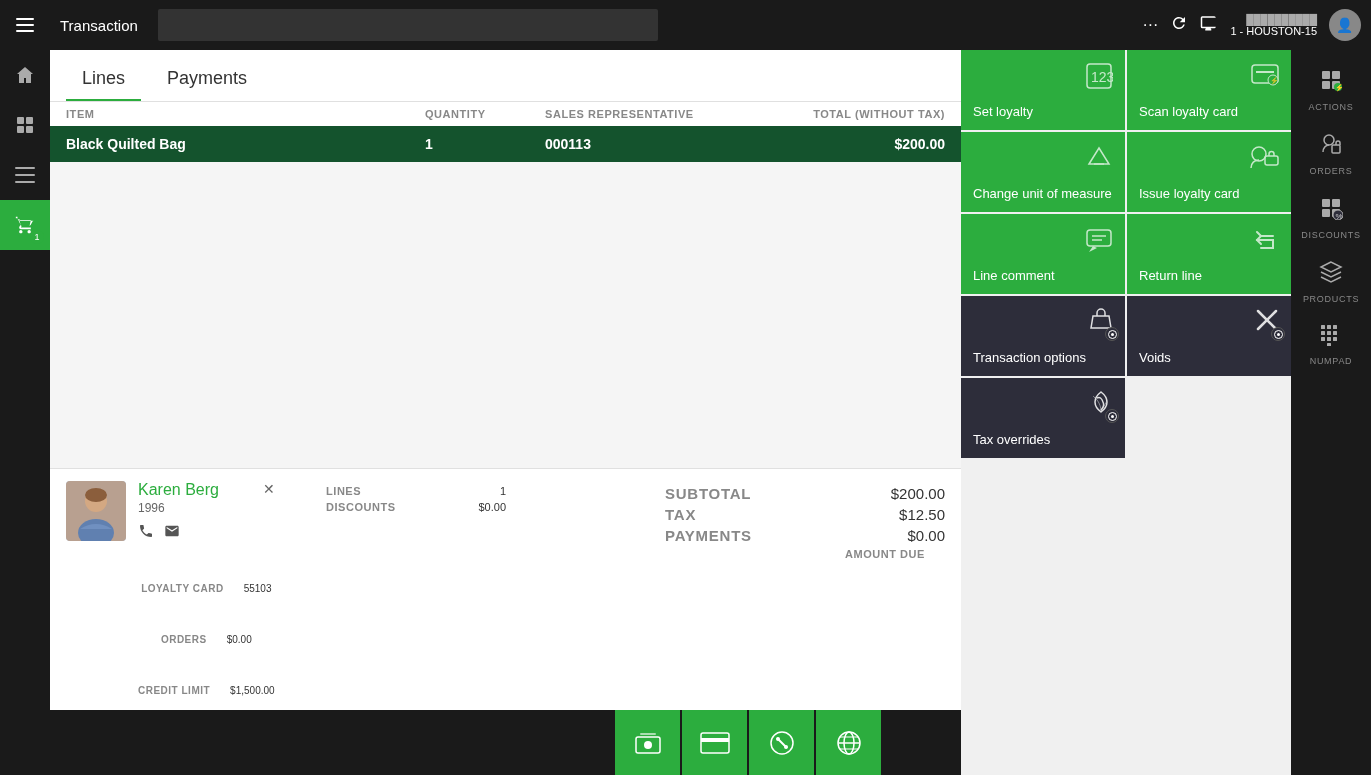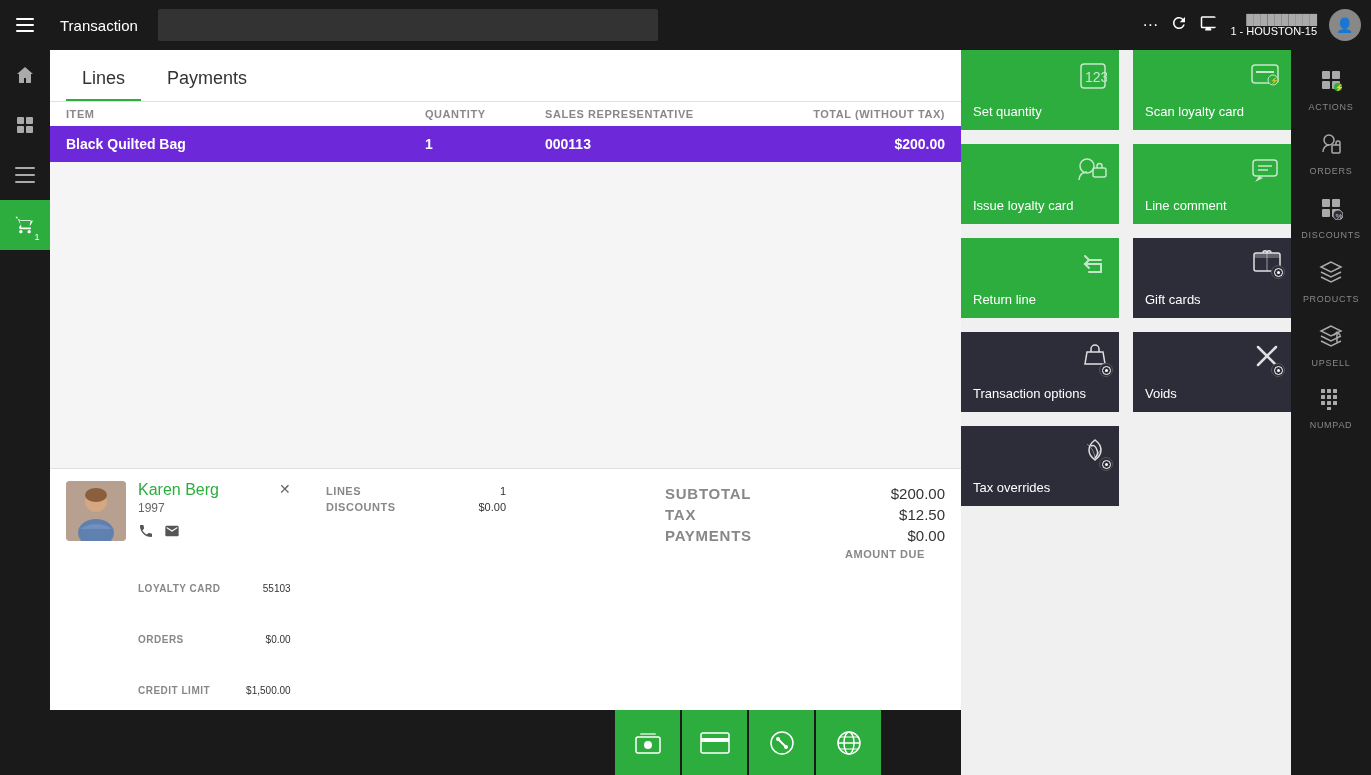--- a/index.html
+++ b/index.html
@@ -134,21 +134,21 @@
       color: #888;
       font-weight: 600;
       letter-spacing: 0.05em;
       background: white;
     }
 
     .table-row {
       display: grid;
       grid-template-columns: 1fr 120px 200px 200px;
       padding: 10px 16px;
-      background: #6d28d9;
+      background: #14532d;
       color: white;
       font-weight: 600;
       font-size: 14px;
     }
     .table-row-amount {
       text-align: right;
     }
 
     .lines-body {
       flex: 1;
@@ -202,22 +202,22 @@
       font-size: 14px;
       margin-left: auto;
     }
     .customer-details {
       font-size: 11px;
       color: #555;
       margin-top: 4px;
     }
     .customer-detail-row {
       display: flex;
-      justify-content: space-between;
-      gap: 36px;
+      justify-content: center;
+      gap: 20px;
       margin-bottom: 2px;
       margin-top: 40px;
     }
     .customer-detail-label {
       color: #888;
       letter-spacing: 0.05em;
       font-size: 10px;
       font-weight: 600;
     }
     .customer-detail-value {
@@ -289,21 +289,21 @@
     .action-panel {
       width: 330px;
       background: #f0f0f0;
       display: flex;
       flex-direction: column;
       overflow: hidden;
     }
     .action-grid {
       display: grid;
       grid-template-columns: 1fr 1fr;
-      gap: 14px;
+      gap: 2px;
       flex: 1;
     }
     .action-tile {
       display: flex;
       flex-direction: column;
       align-items: flex-start;
       justify-content: flex-end;
       padding: 10px 12px;
       height: 80px;
       cursor: pointer;
@@ -484,21 +484,21 @@
 
               <path d="M14 48 Q30 38 46 48" fill="#7090c0"></path>
 
               <ellipse cx="30" cy="14" rx="11" ry="7" fill="#8b5e3c"></ellipse>
             </svg>
           </div>
           <div>
             <div style="display:flex;justify-content:space-between;align-items:flex-start;">
               <div>
                 <div class="customer-name">Karen Berg</div>
-                <div class="customer-id">1997</div>
+                <div class="customer-id">1996</div>
               </div>
               <span class="customer-close">✕</span>
             </div>
             <div class="customer-contacts">
               <span class="customer-contact-icon">
                 <svg width="16" height="16" viewBox="0 0 24 24" fill="#555">
                   <path d="M6.6 10.8c1.4 2.8 3.8 5.1 6.6 6.6l2.2-2.2c.3-.3.7-.4 1-.2 1.1.4 2.3.6 3.6.6.6 0 1 .4 1 1V20c0 .6-.4 1-1 1-9.4 0-17-7.6-17-17 0-.6.4-1 1-1h3.5c.6 0 1 .4 1 1 0 1.3.2 2.5.6 3.6.1.3 0 .7-.2 1L6.6 10.8z"></path>
                 </svg>
               </span>
               <span class="customer-contact-icon">
@@ -596,35 +596,44 @@
     <div class="action-panel">
       <div class="action-grid">
 
         <div class="action-tile green">
           <div class="action-tile-icon">
             <svg width="28" height="28" viewBox="0 0 28 28" fill="white" opacity="0.85">
               <rect x="2" y="2" width="24" height="24" rx="3" stroke="white" stroke-width="1.5" fill="none"></rect>
               <text x="6" y="20" font-size="14" fill="white">123</text>
             </svg>
           </div>
-          <span class="action-tile-label">Set quantity</span>
+          <span class="action-tile-label">Set loyalty</span>
         </div>
 
         <div class="action-tile green">
           <div class="action-tile-icon">
             <svg width="28" height="24" viewBox="0 0 28 24" fill="white" opacity="0.85">
               <rect x="1" y="3" width="26" height="18" rx="3" stroke="white" stroke-width="1.5" fill="none"></rect>
               <rect x="5" y="9" width="18" height="2" fill="white"></rect>
               <circle cx="22" cy="18" r="5" fill="#2cad3e" stroke="white" stroke-width="1"></circle>
               <text x="19.5" y="21" font-size="7" fill="white">⚡</text>
             </svg>
           </div>
           <span class="action-tile-label">Scan loyalty card</span>
         </div>
 
+        <div class="action-tile green">
+          <div class="action-tile-icon">
+            <svg width="28" height="28" viewBox="0 0 28 28" fill="white" opacity="0.85">
+              <path d="M4 20L14 4L24 20H4z" stroke="white" stroke-width="1.5" fill="none"></path>
+              <line x1="9" y1="20" x2="19" y2="20" stroke="white" stroke-width="1.5"></line>
+            </svg>
+          </div>
+          <span class="action-tile-label">Change unit of measure</span>
+        </div>
 
         <div class="action-tile green">
           <div class="action-tile-icon">
             <svg width="30" height="26" viewBox="0 0 30 26" fill="white" opacity="0.85">
               <circle cx="10" cy="10" r="7" stroke="white" stroke-width="1.5" fill="none"></circle>
               <path d="M2 24c0-5 3.5-8 8-8" stroke="white" stroke-width="1.5" fill="none"></path>
               <rect x="16" y="12" width="13" height="9" rx="2" stroke="white" stroke-width="1.5" fill="none"></rect>
               <path d="M20 12V10a2.5 2.5 0 015 0v2" stroke="white" stroke-width="1.5" fill="none"></path>
             </svg>
           </div>
@@ -647,40 +656,20 @@
           <div class="action-tile-icon">
             <svg width="28" height="28" viewBox="0 0 28 28" fill="white" opacity="0.85">
               <path d="M22 10H10L6 6" stroke="white" stroke-width="2" fill="none" stroke-linecap="round"></path>
               <path d="M10 10L6 14l4 4" stroke="white" stroke-width="2" fill="none" stroke-linecap="round"></path>
               <path d="M6 14H22v8H10" stroke="white" stroke-width="2" fill="none" stroke-linecap="round"></path>
             </svg>
           </div>
           <span class="action-tile-label">Return line</span>
         </div>
 
-        <div class="action-tile dark">
-          <div style="position:absolute;top:10px;right:10px;">
-            <div style="position:relative;display:inline-block;">
-              <svg width="28" height="24" viewBox="0 0 28 24" fill="white" opacity="0.85">
-                <rect x="1" y="5" width="26" height="18" rx="2" stroke="white" stroke-width="1.5" fill="none"></rect>
-                <rect x="1" y="5" width="26" height="5" rx="2" fill="white" opacity="0.3"></rect>
-                <line x1="14" y1="5" x2="14" y2="23" stroke="white" stroke-width="1" opacity="0.6"></line>
-                <path d="M10 5C10 2 14 2 14 5" stroke="white" stroke-width="1.5" fill="none"></path>
-                <path d="M18 5C18 2 14 2 14 5" stroke="white" stroke-width="1.5" fill="none"></path>
-              </svg>
-              <div style="position:absolute;bottom:-4px;right:-4px;background:#2d2d3a;border-radius:50%;width:14px;height:14px;display:flex;align-items:center;justify-content:center;border:1px solid #555;">
-                <svg width="9" height="9" viewBox="0 0 9 9" fill="white">
-                  <circle cx="4.5" cy="4.5" r="4" fill="none" stroke="white" stroke-width="1"></circle>
-                  <circle cx="4.5" cy="4.5" r="1.5" fill="white"></circle>
-                </svg>
-              </div>
-            </div>
-          </div>
-          <span class="action-tile-label">Gift cards</span>
-        </div>
 
         <div class="action-tile dark">
           <div style="position:absolute;top:10px;right:10px;">
             <div style="position:relative;display:inline-block;">
               <svg width="28" height="28" viewBox="0 0 28 28" fill="white" opacity="0.85">
                 <path d="M4 22L6 10h16l2 12H4z" stroke="white" stroke-width="1.5" fill="none"></path>
                 <path d="M10 10V7a4 4 0 018 0v3" stroke="white" stroke-width="1.5" fill="none"></path>
               </svg>
               <div style="position:absolute;bottom:-4px;right:-4px;background:#2d2d3a;border-radius:50%;width:14px;height:14px;display:flex;align-items:center;justify-content:center;border:1px solid #555;">
                 <svg width="9" height="9" viewBox="0 0 9 9" fill="white">
@@ -782,31 +771,20 @@
         <div class="right-sidebar-icon">
           <svg width="24" height="24" viewBox="0 0 24 24">
             <path d="M12 2L2 7l10 5 10-5-10-5z" stroke="#aaa" stroke-width="1.5" fill="none"></path>
             <path d="M2 17l10 5 10-5" stroke="#aaa" stroke-width="1.5" fill="none"></path>
             <path d="M2 12l10 5 10-5" stroke="#aaa" stroke-width="1.5" fill="none"></path>
           </svg>
         </div>
         <span class="right-sidebar-label">PRODUCTS</span>
       </div>
 
-      <div class="right-sidebar-item">
-        <div class="right-sidebar-icon">
-          <svg width="24" height="24" viewBox="0 0 24 24">
-            <path d="M12 2L2 7l10 5 10-5-10-5z" stroke="#aaa" stroke-width="1.5" fill="none"></path>
-            <path d="M2 17l10 5 10-5" stroke="#aaa" stroke-width="1.5" fill="none"></path>
-            <path d="M2 12l10 5 10-5" stroke="#aaa" stroke-width="1.5" fill="none"></path>
-            <path d="M18 8v10M15 11l3-3 3 3" stroke="#aaa" stroke-width="1.5" fill="none" stroke-linecap="round"></path>
-          </svg>
-        </div>
-        <span class="right-sidebar-label">UPSELL</span>
-      </div>
 
       <div class="right-sidebar-item">
         <div class="right-sidebar-icon">
           <svg width="22" height="22" viewBox="0 0 22 22">
             <rect x="1" y="1" width="4" height="4" rx="0.5" fill="#aaa"></rect>
             <rect x="7" y="1" width="4" height="4" rx="0.5" fill="#aaa"></rect>
             <rect x="13" y="1" width="4" height="4" rx="0.5" fill="#aaa"></rect>
             <rect x="1" y="7" width="4" height="4" rx="0.5" fill="#aaa"></rect>
             <rect x="7" y="7" width="4" height="4" rx="0.5" fill="#aaa"></rect>
             <rect x="13" y="7" width="4" height="4" rx="0.5" fill="#aaa"></rect>

